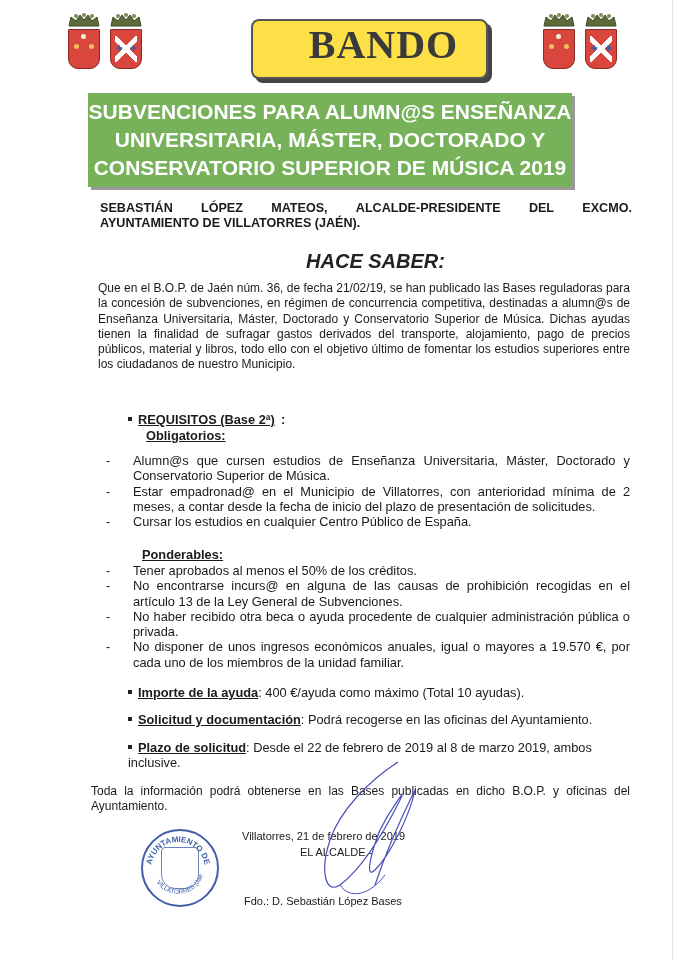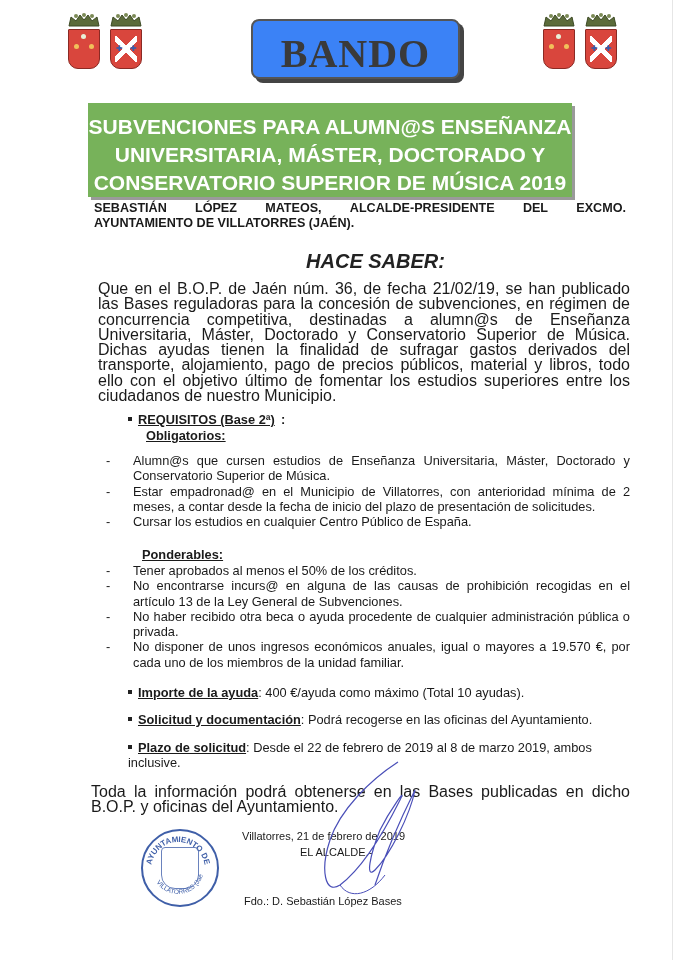--- a/index.html
+++ b/index.html
@@ -7,28 +7,28 @@
   .page-edge { position:absolute; right:6px; top:0; bottom:0; width:1px; background:#e6e6e6; }
   .crest-pair { position:absolute; top:12px; display:flex; gap:6px; }
   .crest-pair.left { left:66px; }
   .crest-pair.right { left:541px; }
   .crest { width:36px; display:flex; flex-direction:column; align-items:center; }
   .crown { width:34px; height:16px; }
   .shield { width:30px; height:38px; background:#d9463d; border:1px solid #8a2a24; border-radius:1px 1px 10px 10px; position:relative; margin-top:1px; }
   .shield .dot { position:absolute; width:5px; height:5px; border-radius:50%; background:#f1c05a; }
   .shield .x { position:absolute; left:4px; top:6px; width:22px; height:26px; background:linear-gradient(45deg, transparent 42%, #fff 42%, #fff 58%, transparent 58%), linear-gradient(-45deg, transparent 42%, #fff 42%, #fff 58%, transparent 58%); }
   .shield .cross { position:absolute; top:16px; width:6px; height:6px; color:#2d5fb3; font-size:8px; line-height:6px; }
-  .bando-box { position:absolute; left:251px; top:19px; width:205px; height:56px; border:2px solid #555; border-radius:8px; box-shadow:4px 4px 0 #444; background:#3b82f6; display:flex; align-items:flex-end; justify-content:center; }
+  .bando-box { position:absolute; left:251px; top:19px; width:205px; height:56px; border:2px solid #555; border-radius:8px; box-shadow:4px 4px 0 #444; background:#fde047; display:flex; align-items:flex-start; justify-content:center;padding-left:28px; }
   .bando-box span { font-family:"Liberation Serif", serif; font-weight:bold; font-size:40px; color:#3a3a3a; letter-spacing:1px; }
-  .banner { position:absolute; left:88px; top:103px; width:484px; height:94px; background:#77b25a; box-shadow:3px 3px 0 #9a9a9a; display:flex; flex-direction:column; justify-content:flex-end; align-items:center; }
+  .banner { position:absolute; left:88px; top:93px; width:484px; height:94px; background:#77b25a; box-shadow:3px 3px 0 #9a9a9a; display:flex; flex-direction:column; justify-content:center; align-items:center; }
   .banner div { color:#fff; font-weight:bold; font-size:21px; line-height:28px; text-align:center; white-space:nowrap; }
-  .issuer { position:absolute; left:94px; top:201px; width:532px; font-weight:bold; font-size:12.6px; line-height:15px; }
+  .issuer { position:absolute; left:100px; top:201px; width:532px; font-weight:bold; font-size:12.6px; line-height:15px; }
   .issuer .l1 { display:flex; justify-content:space-between; }
   .hace { position:absolute; left:0; width:679px; top:250px; text-align:center; font-weight:bold; font-style:italic; font-size:20px; color:#222;padding-left:36px; }
-  .para { position:absolute; left:98px; width:532px; font-size:16px; line-height:15.3px; text-align:justify; }
+  .para { position:absolute; left:98px; width:532px; font-size:12px; line-height:15.3px; text-align:justify; }
   .intro { top:281px; }
   .sec-head { position:absolute; font-weight:bold; font-size:12.8px; text-decoration:underline; }
   .bullet-sq { display:inline-block; width:4px; height:4px; background:#222; margin-right:6px; vertical-align:middle; position:relative; top:-2px; }
   .dash-list { position:absolute; left:106px; width:524px; font-size:12.8px; line-height:15.3px; margin:0; padding:0; list-style:none; }
   .dash-list li { position:relative; padding-left:27px; text-align:justify; }
   .dash-list li .dash { position:absolute; left:0; top:0; }
   .item-line { position:absolute; left:128px; width:502px; font-size:12.8px; line-height:15.3px; }
   .item-line b { text-decoration:underline; }
   .sig { position:absolute; font-size:11px; }
   .stamp { position:absolute; left:141px; top:829px; width:74px; height:74px; border-radius:50%; border:2px solid #3f5fa8; color:#3f5fa8; }

